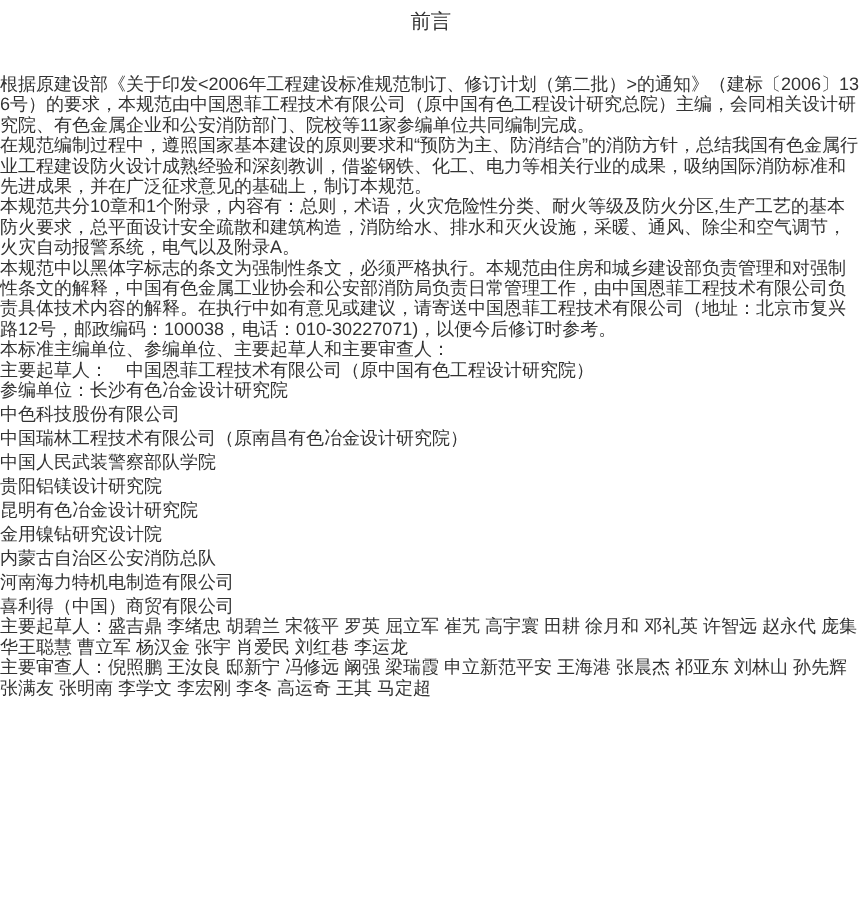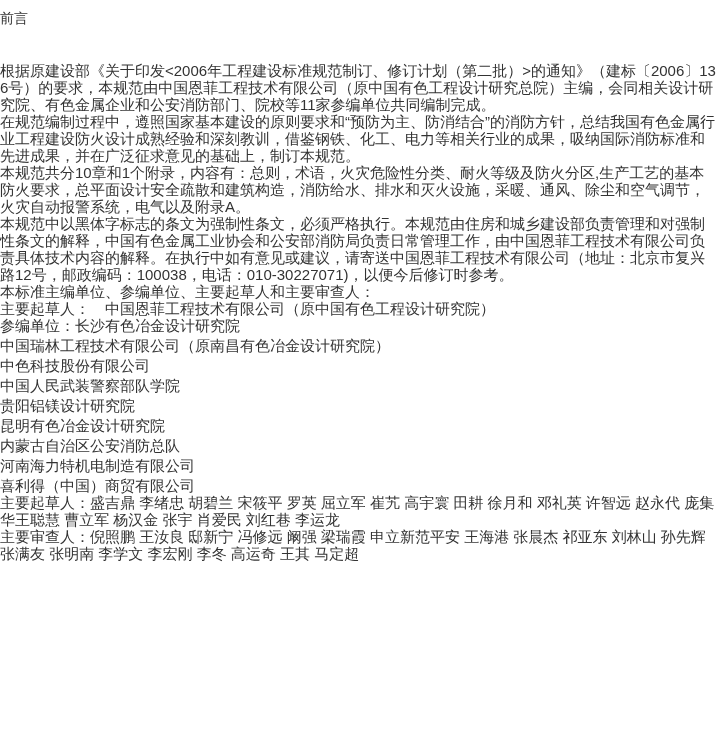--- a/index.html
+++ b/index.html
@@ -11,21 +11,22 @@
     width: 718px;
     font-family: "Liberation Sans", "DejaVu Sans", sans-serif;
     color: #333333;
   }
   .page {
     width: 718px;
     box-sizing: border-box;
     padding: 8px 0 10px 0;
   }
   .doc-title {
-    font-size: 14px;
+    text-align: center;
+    font-size: 17px;
     line-height: 20px;
     font-weight: 400;
     margin: 0 0 34px 0;
   }
   .para {
     margin: 0;
     font-size: 15px;
     line-height: 17px;
     word-break: break-all;
     overflow-wrap: anywhere;
@@ -53,25 +54,26 @@
   <p class="para">本规范中以黑体字标志的条文为强制性条文，必须严格执行。本规范由住房和城乡建设部负责管理和对强制性条文的解释，中国有色金属工业协会和公安部消防局负责日常管理工作，由中国恩菲工程技术有限公司负责具体技术内容的解释。在执行中如有意见或建议，请寄送中国恩菲工程技术有限公司（地址：北京市复兴路12号，邮政编码：100038，电话：010-30227071)，以便今后修订时参考。</p>
 
   <div class="credits-block">
 
     <p class="para">本标准主编单位、参编单位、主要起草人和主要审查人：</p>
 
     <p class="para">主要起草人：　中国恩菲工程技术有限公司（原中国有色工程设计研究院）</p>
 
     <div>
       <p class="para unit-line">参编单位：长沙有色冶金设计研究院</p>
+      <p class="para unit-line">中色科技股份有限公司</p>
       <p class="para unit-line">中国瑞林工程技术有限公司（原南昌有色冶金设计研究院）</p>
-      <p class="para unit-line">中色科技股份有限公司</p>
       <p class="para unit-line">中国人民武装警察部队学院</p>
       <p class="para unit-line">贵阳铝镁设计研究院</p>
       <p class="para unit-line">昆明有色冶金设计研究院</p>
+      <p class="para unit-line">金用镍钻研究设计院</p>
       <p class="para unit-line">内蒙古自治区公安消防总队</p>
       <p class="para unit-line">河南海力特机电制造有限公司</p>
       <p class="para unit-line">喜利得（中国）商贸有限公司</p>
     </div>
 
     <p class="para">主要起草人：盛吉鼎 李绪忠 胡碧兰 宋筱平 罗英 屈立军 崔艽 高宇寰 田耕 徐月和 邓礼英 许智远 赵永代 庞集华王聪慧 曹立军 杨汉金 张宇 肖爱民 刘红巷 李运龙</p>
 
     <p class="para">主要审查人：倪照鹏 王汝良 邸新宁 冯修远 阚强 梁瑞霞 申立新范平安 王海港 张晨杰 祁亚东 刘林山 孙先辉 张满友 张明南 李学文 李宏刚 李冬 高运奇 王其 马定超</p>
 
   </div>

